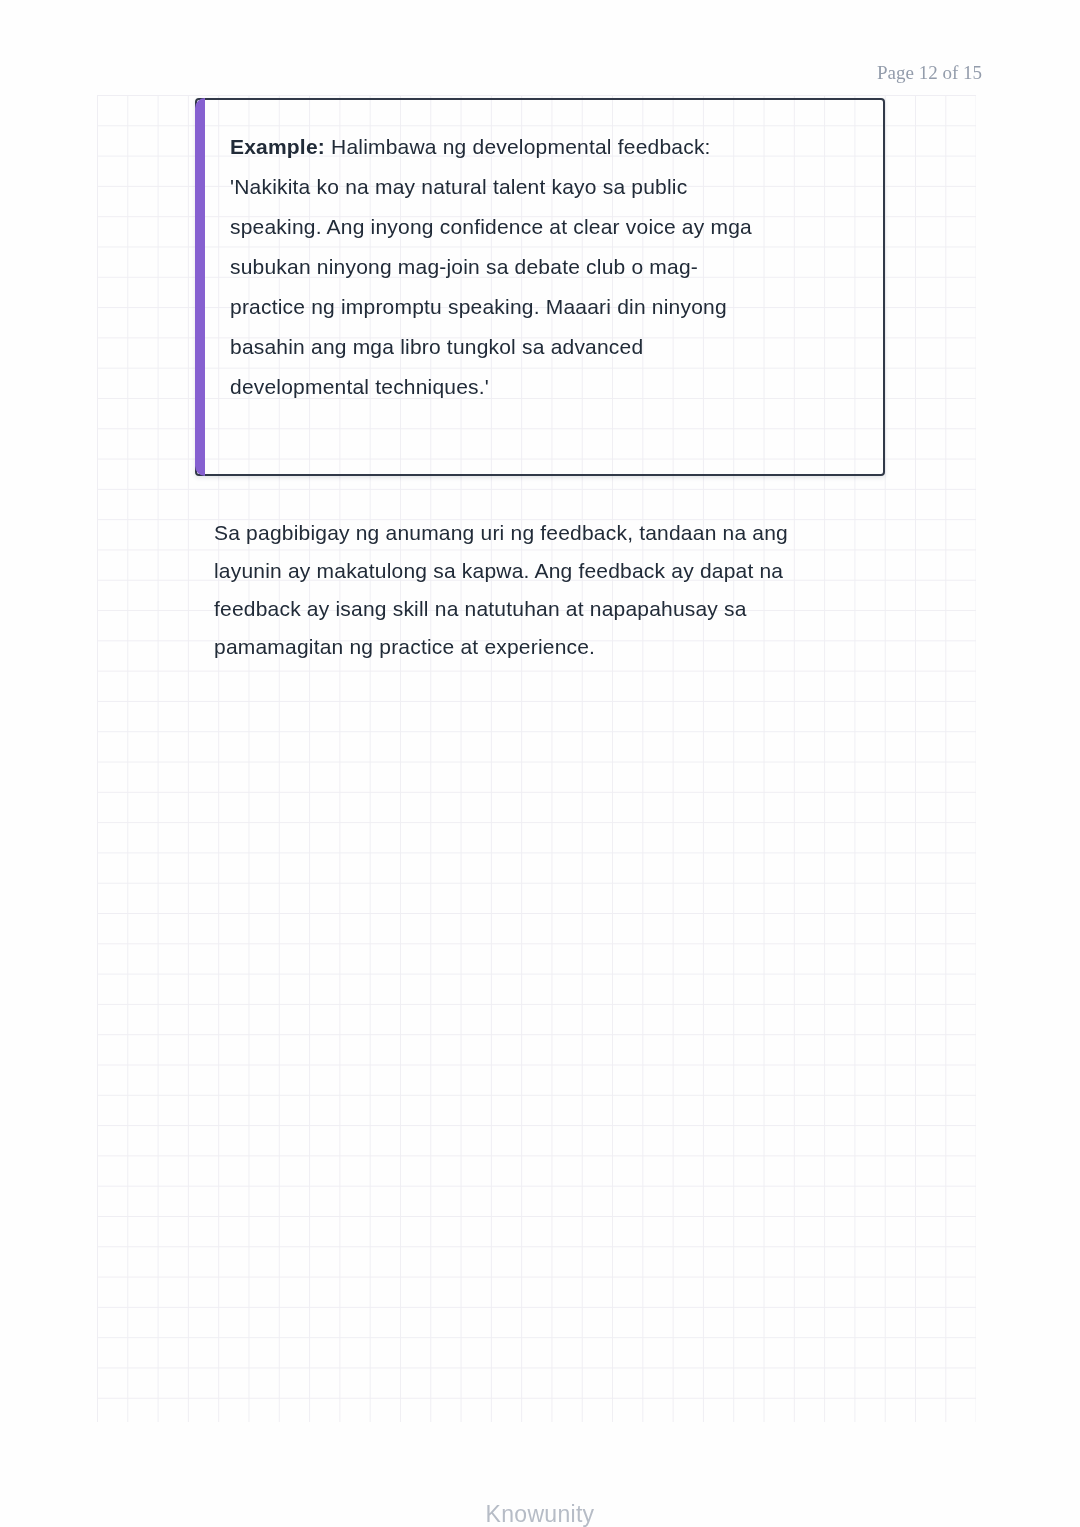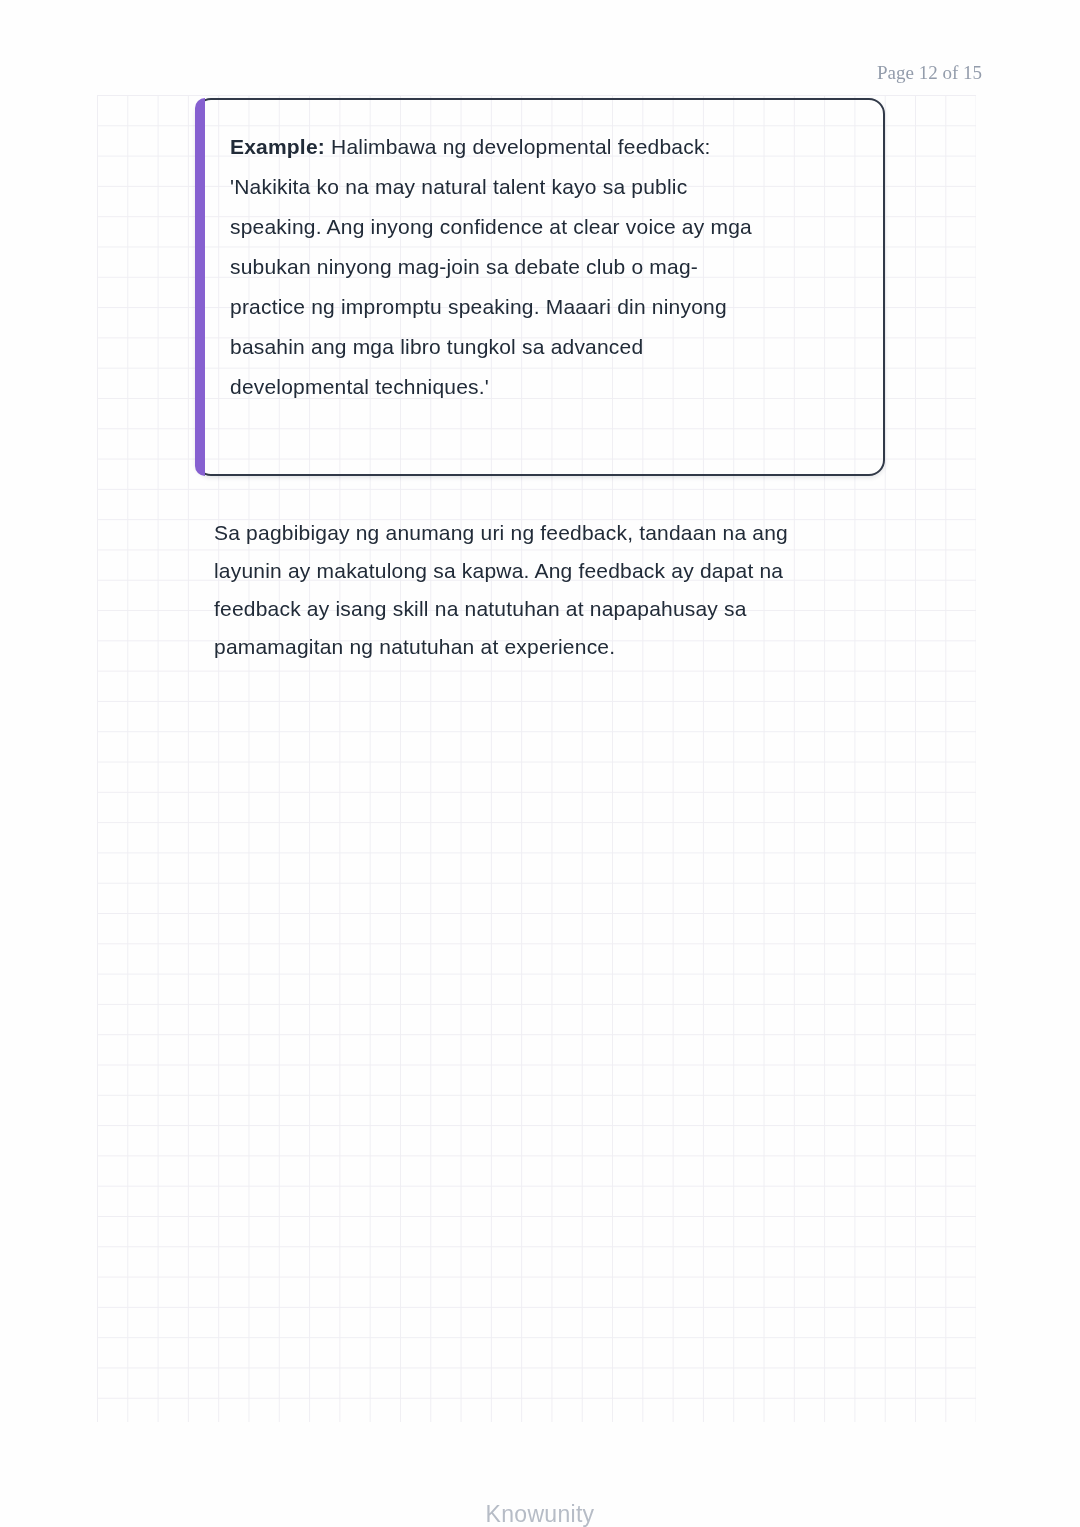--- a/index.html
+++ b/index.html
@@ -37,21 +37,21 @@
     margin-top: 24px;
   }
   .example-card {
     position: absolute;
     left: 195px;
     top: 98px;
     width: 690px;
     height: 378px;
     box-sizing: border-box;
     border: 2px solid #313948;
-    border-radius: 16px;
+    border-radius: 4px;
     box-shadow: 0 2px 4px rgba(40, 48, 70, 0.12);
     padding: 27px 30px 0 33px;
   }
   .accent-bar {
     position: absolute;
     left: -2px;
     top: -2px;
     bottom: -2px;
     width: 10px;
     background: #8660d0;
@@ -111,18 +111,18 @@
       <div class="line">practice ng impromptu speaking. Maaari din ninyong</div>
       <div class="line">basahin ang mga libro tungkol sa advanced</div>
       <div class="line">developmental techniques.'</div>
     </div>
   </div>
 
   <div class="body-paragraph">
     <div class="line">Sa pagbibigay ng anumang uri ng feedback, tandaan na ang</div>
     <div class="line">layunin ay makatulong sa kapwa. Ang feedback ay dapat na</div>
     <div class="line">feedback ay isang skill na natutuhan at napapahusay sa</div>
-    <div class="line">pamamagitan ng natutuhan at experience.</div>
+    <div class="line">pamamagitan ng practice at experience.</div>
   </div>
 
   <div class="page-footer">Knowunity</div>
 
 </div>
 
 </body></html>

